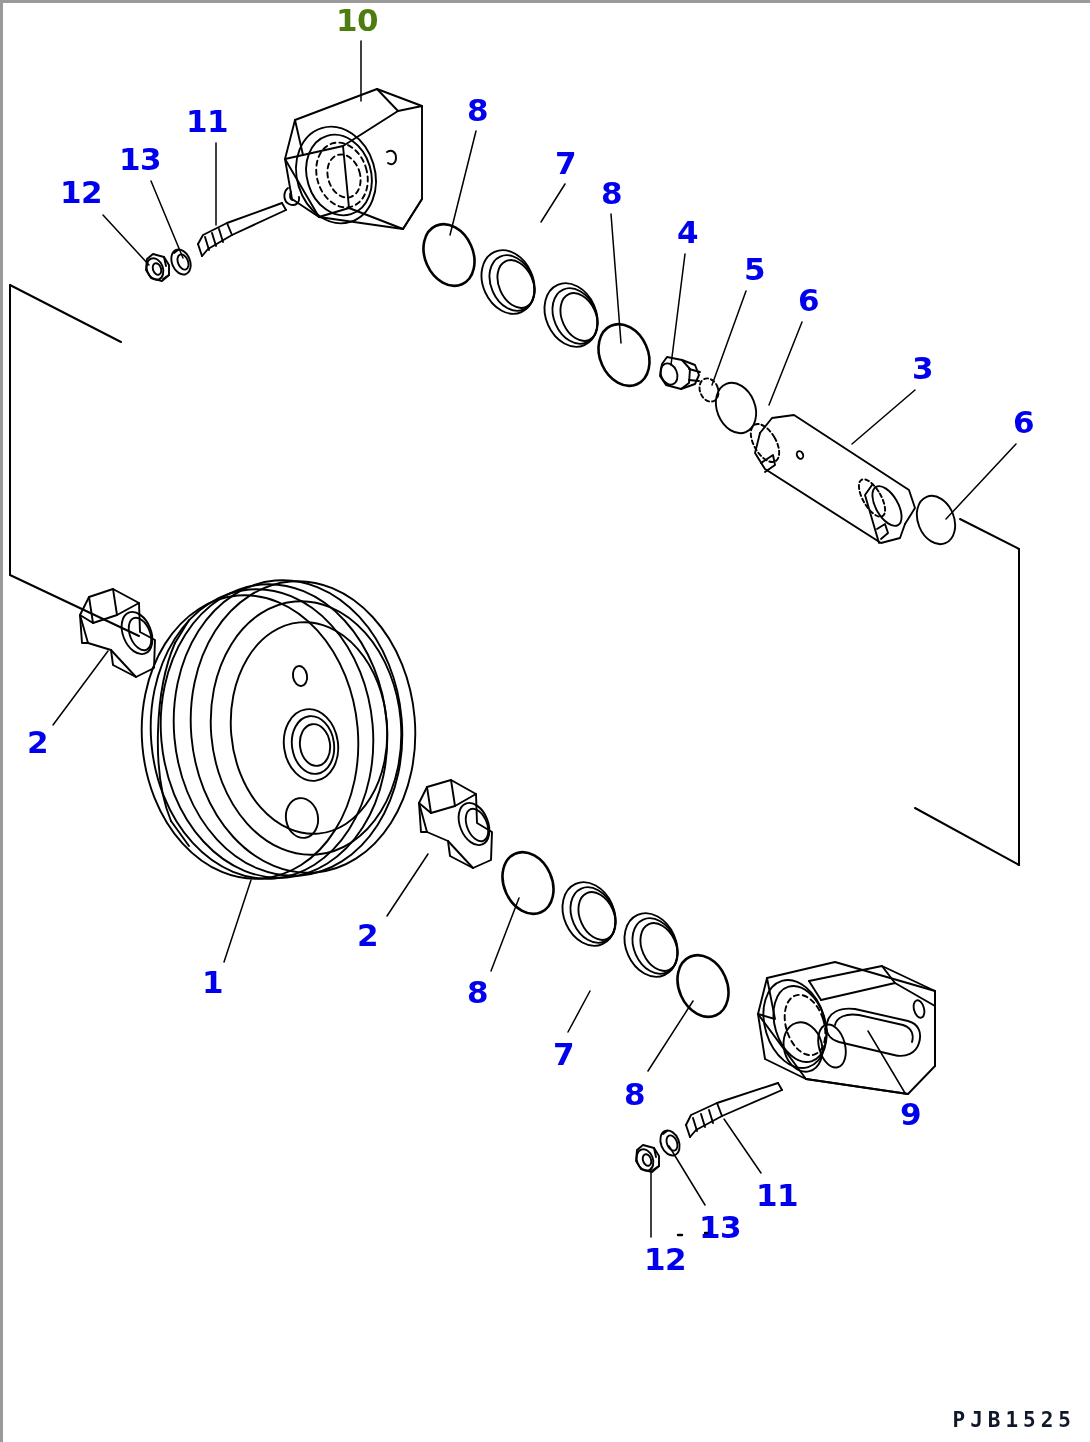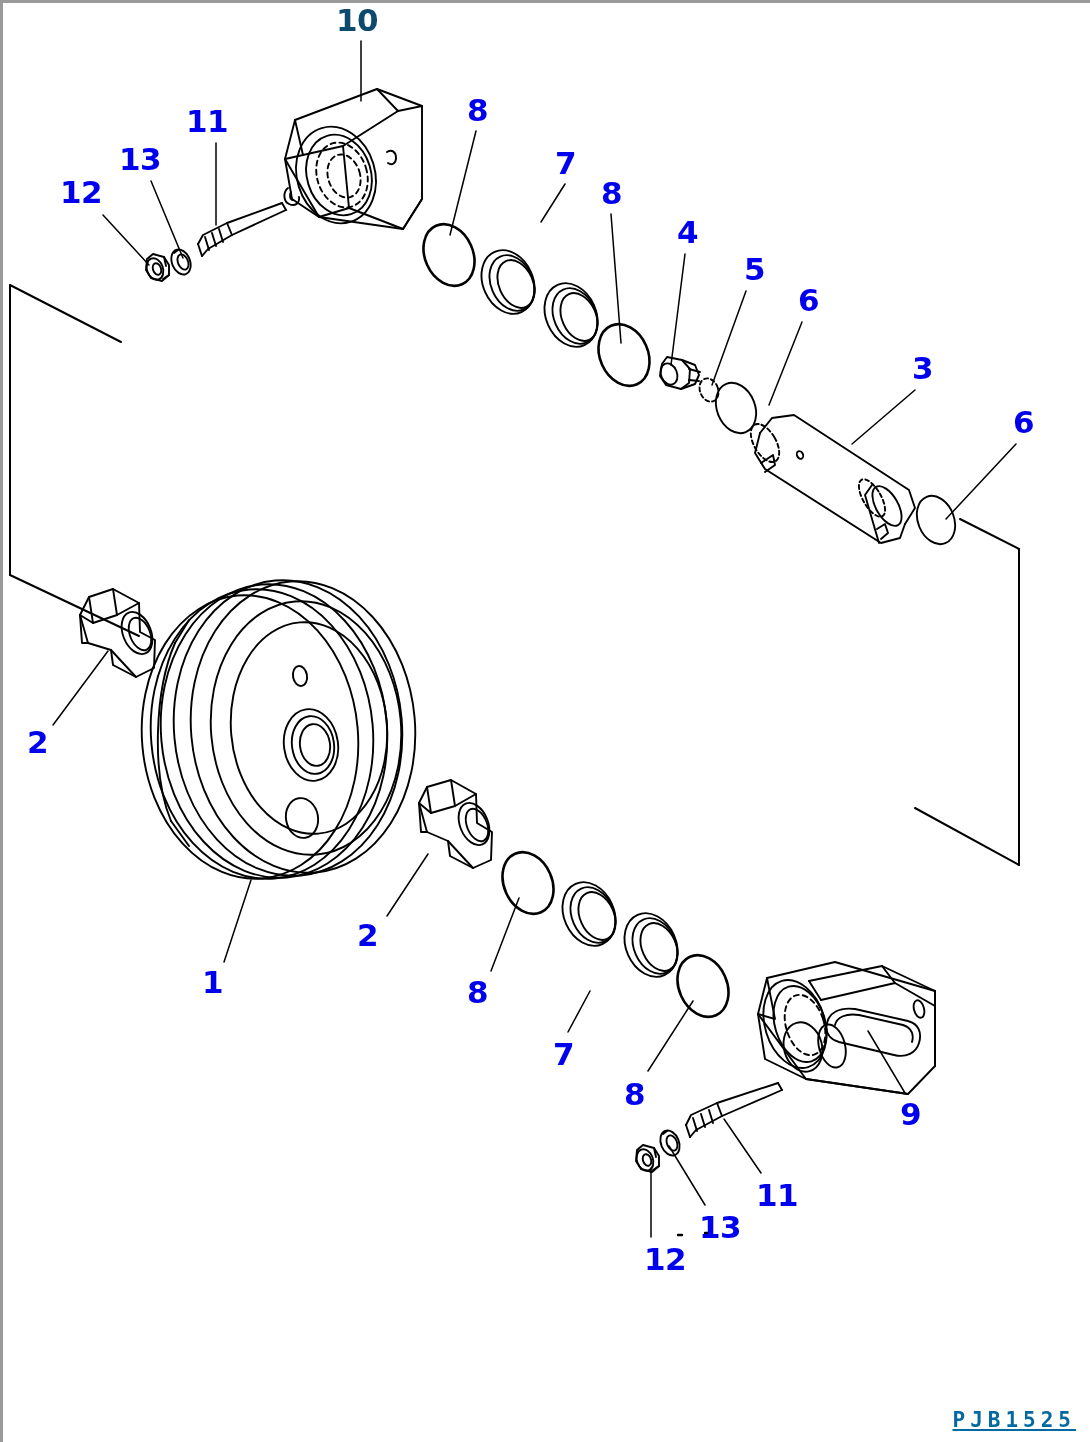--- a/index.html
+++ b/index.html
@@ -24,27 +24,26 @@
     font-size:31px;
     line-height:31px;
     letter-spacing:-0.5px;
     user-select:none;
     white-space:nowrap;
   }
   #drawing-number{
     position:absolute;
     right:14px;
     bottom:10px;
-    color:#0369a1;
+    color:#0f172a;
     font-family:"DejaVu Sans Mono", monospace;
     font-size:21px;
     letter-spacing:5px;
     font-weight:600;
     white-space:nowrap;
-    text-decoration:underline;
   }
 </style>
 </head>
 <body>
 
 <div id="sheet">
 
   <svg id="drawing" viewBox="0 0 1090 1442" xmlns="http://www.w3.org/2000/svg">
     <g fill="none" stroke="#000000" stroke-width="1.9" stroke-linecap="round" stroke-linejoin="round">
 
@@ -301,21 +300,21 @@
           <path d="M645,1068 L690,998" stroke="#000000" fill="none"></path>
           <path d="M902,1090 L865,1028" stroke="#000000" fill="none"></path>
           <path d="M758,1170 L721,1116" stroke="#000000" fill="none"></path>
           <path d="M702,1202 L666,1143" stroke="#000000" fill="none"></path>
           <path d="M648,1234 L648,1165" stroke="#000000" fill="none"></path>
         </g>
     </g>
   </svg>
 
   <div id="callout-layer">
-      <div class="callout" style="left: 333px; top: 2px; color: #0c4a6e;">10</div>
+      <div class="callout" style="left: 333px; top: 2px; color: #4d7c0f;">10</div>
       <div class="callout" style="left: 183px; top: 103px; color: rgb(0, 0, 238);">11</div>
       <div class="callout" style="left: 116px; top: 141px; color: rgb(0, 0, 238);">13</div>
       <div class="callout" style="left: 57px; top: 174px; color: rgb(0, 0, 238);">12</div>
       <div class="callout" style="left: 464px; top: 92px; color: rgb(0, 0, 238);">8</div>
       <div class="callout" style="left: 552px; top: 145px; color: rgb(0, 0, 238);">7</div>
       <div class="callout" style="left: 598px; top: 175px; color: rgb(0, 0, 238);">8</div>
       <div class="callout" style="left: 674px; top: 214px; color: rgb(0, 0, 238);">4</div>
       <div class="callout" style="left: 741px; top: 251px; color: rgb(0, 0, 238);">5</div>
       <div class="callout" style="left: 795px; top: 282px; color: rgb(0, 0, 238);">6</div>
       <div class="callout" style="left: 909px; top: 350px; color: rgb(0, 0, 238);">3</div>

